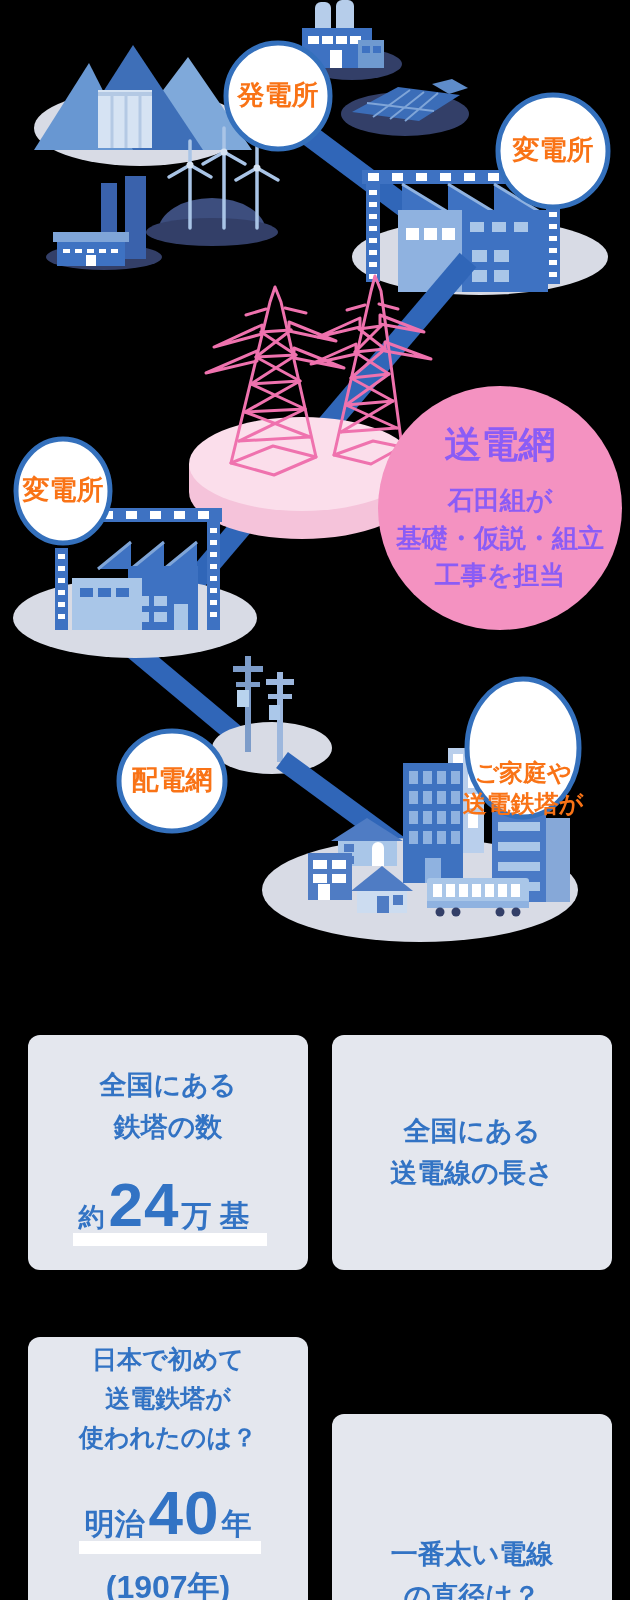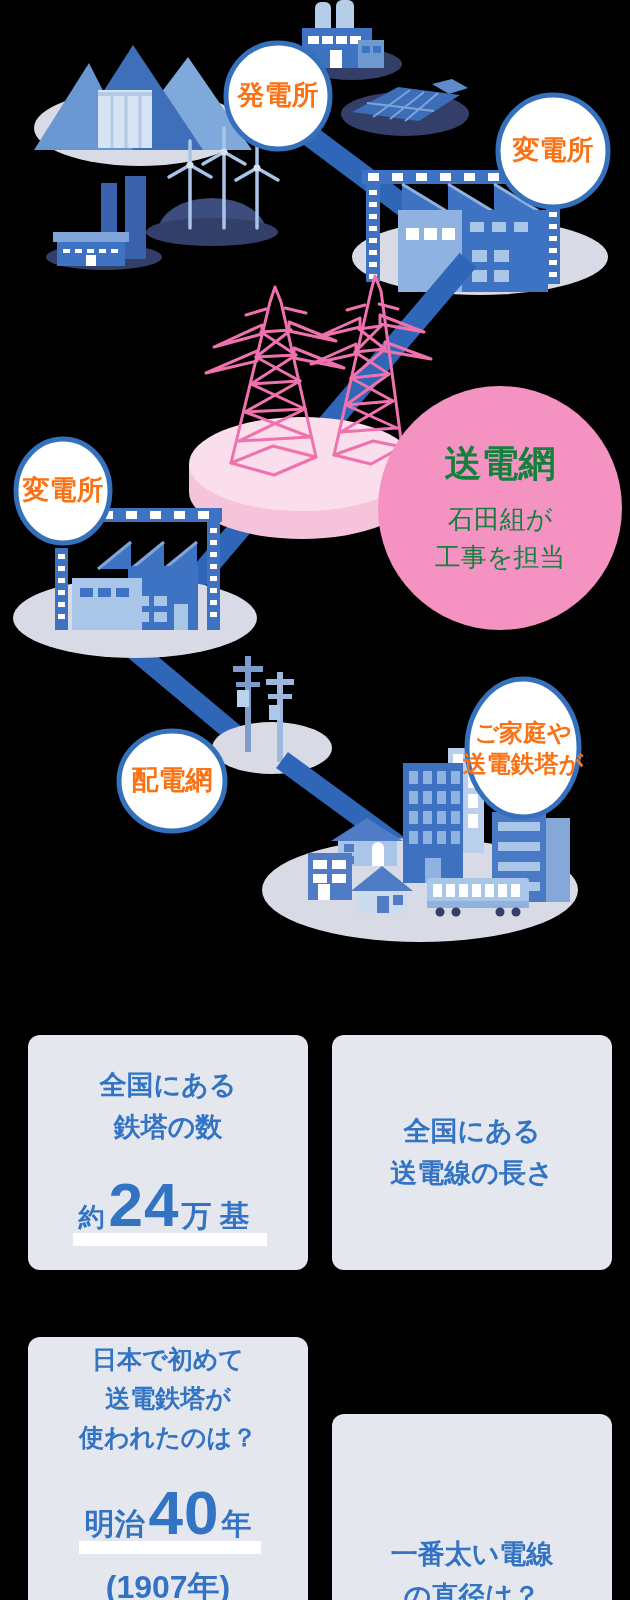--- a/index.html
+++ b/index.html
@@ -3,24 +3,24 @@
 <meta charset="utf-8">
 <style>
   html,body{margin:0;padding:0;background:#000;}
   .stage{position:relative;width:630px;height:1600px;background:#000;overflow:hidden;
          font-family:"Liberation Sans","DejaVu Sans",sans-serif;}
   .illus{position:absolute;left:0;top:0;}
   
   .label{position:absolute;transform:translate(-50%,-50%);text-align:center;
          color:#f97316;font-weight:700;white-space:nowrap;line-height:1.25;}
   .label.s27{font-size:27px;}
-  .label.s24{font-size:24px;line-height:1.3;}
-  .pink-label{position:absolute;transform:translate(-50%,-50%);text-align:center;color:#15803d;white-space:nowrap;}
+  .label.s24{font-size:24px;line-height:1.3;margin-top:40px;}
+  .pink-label{position:absolute;transform:translate(-50%,-50%);text-align:center;color:#8b5cf6;white-space:nowrap;}
   .pink-label .h{font-size:37px;font-weight:700;margin-bottom:12px;}
-  .pink-label .l{font-size:26px;font-weight:400;line-height:1.45;}
+  .pink-label .l{font-size:26px;font-weight:700;line-height:1.45;}
   
   .card{position:absolute;width:280px;background:#e4e7ee;border-radius:12px;
         display:flex;flex-direction:column;align-items:center;justify-content:center;
         color:#3273c4;text-align:center;}
   .card-title{font-size:27px;font-weight:700;line-height:1.55;}
   .card-title.small{font-size:25px;}
   .figure{position:relative;margin-top:20px;display:inline-block;white-space:nowrap;text-align:right;}
   .figure .bar{position:absolute;left:-6px;right:-10px;bottom:-6px;height:13px;background:#fff;z-index:0;}
   .figure span{position:relative;z-index:1;}
   .prefix{font-size:26px;font-weight:700;vertical-align:baseline;margin-right:4px;}
@@ -341,20 +341,21 @@
   <div class="label s27" style="left:63px;top:491px;">変電所</div>
   <div class="label s27" style="left:172px;top:781px;">配電網</div>
   <div class="label s24" style="left:523px;top:748px;">
     <div>ご家庭や</div>
     <div>送電鉄塔が</div>
   </div>
 
   <div class="pink-label" style="left:500px;top:508px;">
     <div class="h">送電網</div>
     <div class="l">石田組が</div>
+    <div class="l">基礎・仮説・組立</div>
     <div class="l">工事を担当</div>
   </div>
 
   <div class="card" style="left:28px;top:1035px;height:235px;">
     <div class="card-title">
       <div>全国にある</div>
       <div>鉄塔の数</div>
     </div>
     <div class="figure">
       <span class="bar"></span>

